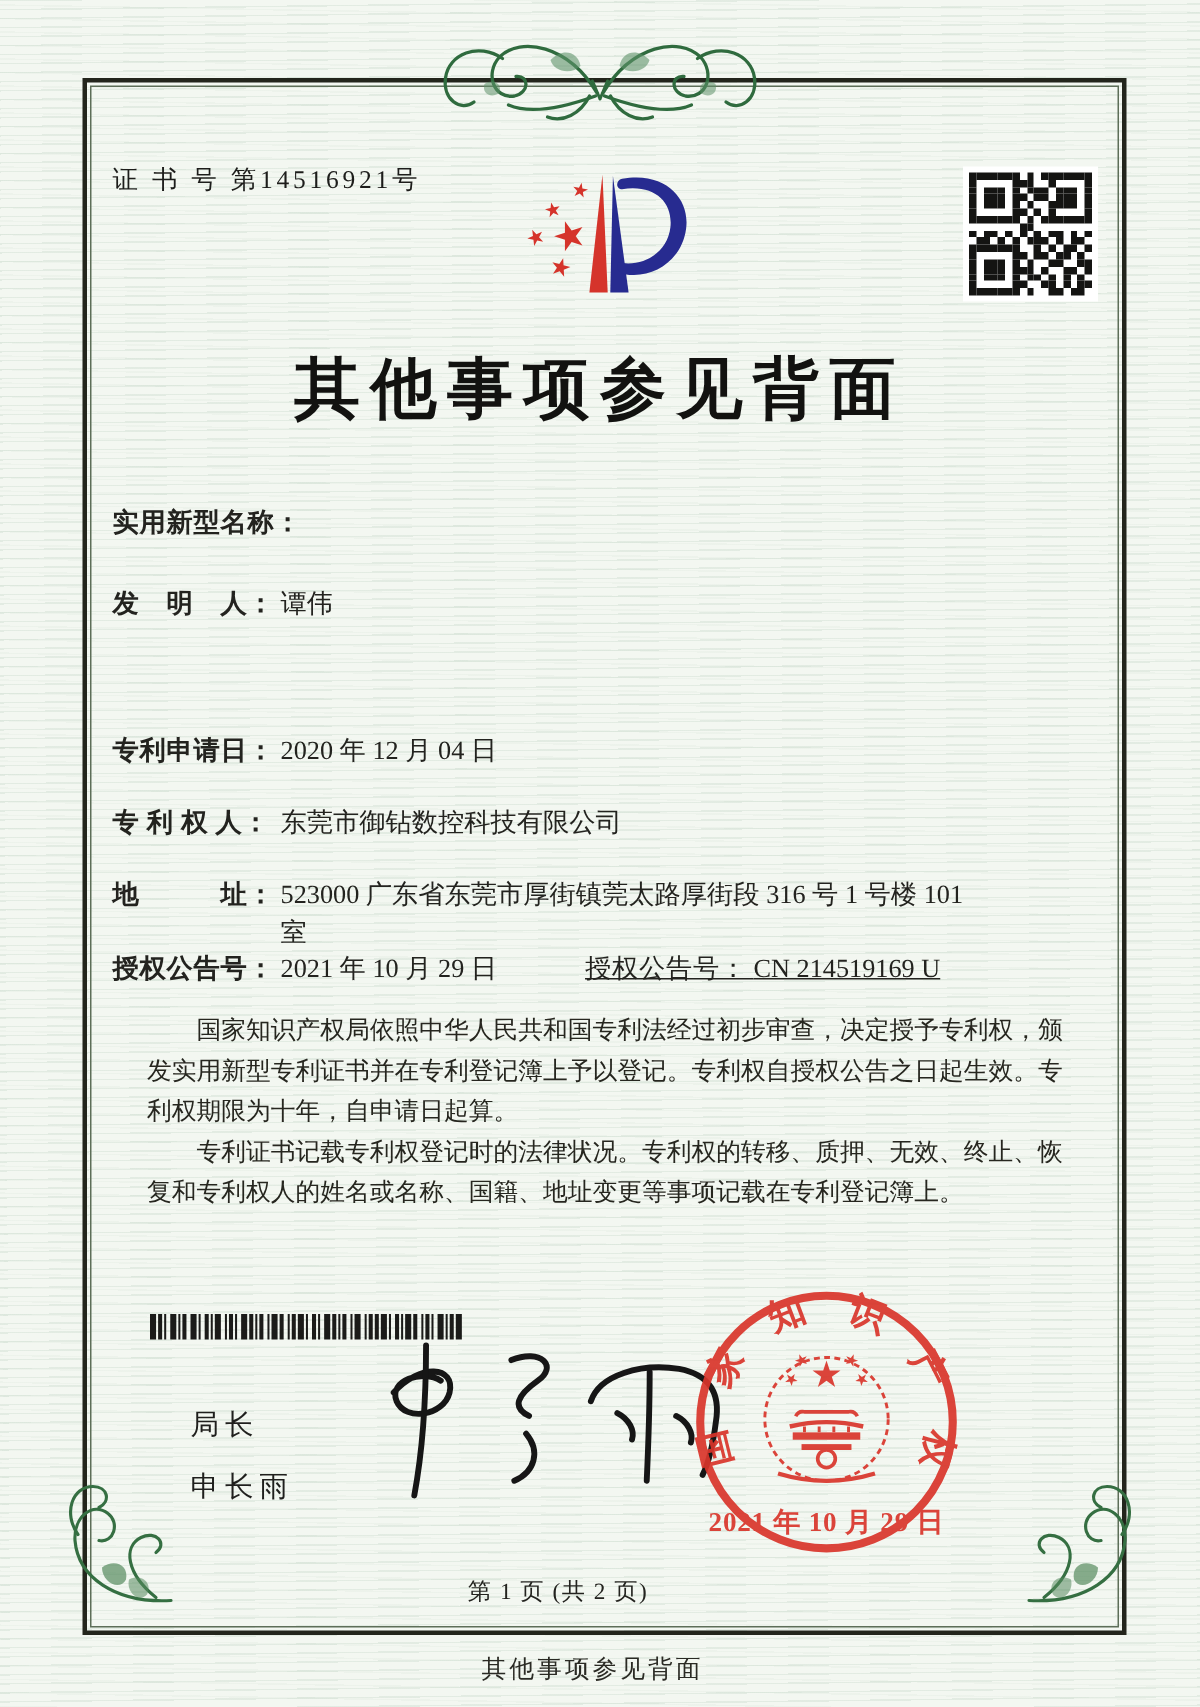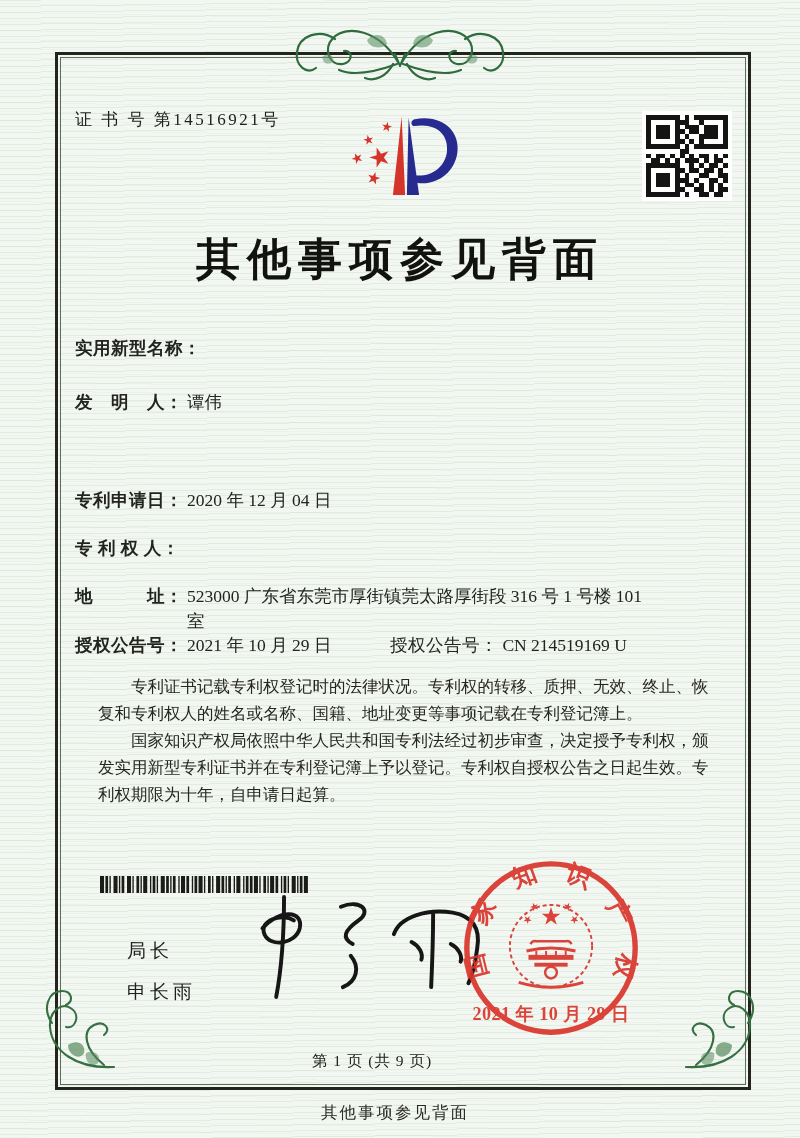--- a/index.html
+++ b/index.html
@@ -24,21 +24,21 @@
   .page-title{
     left:0; top:230px; width:100%; text-align:center;
     font-size:44px; font-weight:bold; letter-spacing:7px; color:#121210;
   }
   .field{position:absolute; left:75px; width:648px; display:flex; font-size:17.5px; line-height:25px;}
   .flabel{flex:0 0 112px; letter-spacing:.5px; white-space:pre;font-weight:bold;}
   .fvalue{flex:1 1 auto;}
   .f-name{top:336px;} .f-inventor{top:390px;} .f-patno{top:440px;}
   .f-appdate{top:488px;} .f-patentee{top:536px;} .f-addr{top:584px;} .f-grant{top:633px;}
   .f-addr .fvalue{max-width:458px;}
-  .grant-no{position:absolute; left:315px; top:0; white-space:nowrap;}
+  .grant-no{position:absolute; left:315px; top:0; white-space:nowrap;text-decoration:underline;}
   .grant-no .flabel2{letter-spacing:.5px;}
   .body-text{left:98px; top:674px; width:614px; font-size:16.5px; line-height:1.63; color:#26261f;}
   .body-text p{margin:0; text-indent:2em;}
   .barcode{
     left:100px; top:876px; height:17px; display:flex; align-items:stretch;
     transform:scaleX(1.35); transform-origin:left center;
   }
   .barcode s{display:block; height:100%; text-decoration:none;}
   .barcode s.bar{background:#1b1b19;}
   .barcode s.gap{background:transparent;}
@@ -429,37 +429,38 @@
   <div class="field f-inventor">
     <span class="flabel">发　明　人：</span>
     <span class="fvalue">谭伟</span>
   </div>
   <div class="field f-appdate">
     <span class="flabel">专利申请日：</span>
     <span class="fvalue">2020 年 12 月 04 日</span>
   </div>
   <div class="field f-patentee">
     <span class="flabel">专 利 权 人：</span>
+    <span class="fvalue">东莞市御钻数控科技有限公司</span>
   </div>
   <div class="field f-addr">
     <span class="flabel">地　　　址：</span>
     <span class="fvalue">523000 广东省东莞市厚街镇莞太路厚街段 316 号 1 号楼 101 室</span>
   </div>
   <div class="field f-grant">
     <span class="flabel">授权公告号：</span>
     <span class="fvalue">2021 年 10 月 29 日</span>
     <span class="grant-no">
       <span class="flabel2">授权公告号：</span>
       <span>CN 214519169 U</span>
     </span>
   </div>
 
   <div class="abs body-text">
+    <p>国家知识产权局依照中华人民共和国专利法经过初步审查，决定授予专利权，颁发实用新型专利证书并在专利登记簿上予以登记。专利权自授权公告之日起生效。专利权期限为十年，自申请日起算。</p>
     <p>专利证书记载专利权登记时的法律状况。专利权的转移、质押、无效、终止、恢复和专利权人的姓名或名称、国籍、地址变更等事项记载在专利登记簿上。</p>
-    <p>国家知识产权局依照中华人民共和国专利法经过初步审查，决定授予专利权，颁发实用新型专利证书并在专利登记簿上予以登记。专利权自授权公告之日起生效。专利权期限为十年，自申请日起算。</p>
   </div>
 
   <div class="abs barcode" id="barcode-bars">
       <s class="bar" style="width: 3px;"></s>
       <s class="gap" style="width: 1px;"></s>
       <s class="bar" style="width: 2px;"></s>
       <s class="gap" style="width: 1px;"></s>
       <s class="bar" style="width: 1px;"></s>
       <s class="gap" style="width: 2px;"></s>
       <s class="bar" style="width: 3px;"></s>
@@ -596,16 +597,16 @@
         <rect x="72" y="99" width="46" height="5" stroke="none"></rect>
         <path d="M80,95 V99 M90,95 V99 M100,95 V99 M110,95 V99" fill="none" stroke-width="2"></path>
         <rect x="78" y="107" width="34" height="4" stroke="none"></rect>
         <circle cx="95" cy="117" r="6" fill="none" stroke-width="2.5"></circle>
         <path d="M62,127 Q95,137 128,127" fill="none" stroke-width="3"></path>
       </g>
       <text x="95" y="166" text-anchor="middle" font-size="18.5" font-weight="bold" fill="#d9352b" letter-spacing="0.5" font-family="'Liberation Serif','DejaVu Serif',serif">2021 年 10 月 29 日</text>
     </g>
   </svg>
 
-  <div class="abs page-indicator">第 1 页 (共 9 页)</div>
+  <div class="abs page-indicator">第 1 页 (共 2 页)</div>
   <div class="abs back-note">其他事项参见背面</div>
 
 </div>
 
 </body></html>

